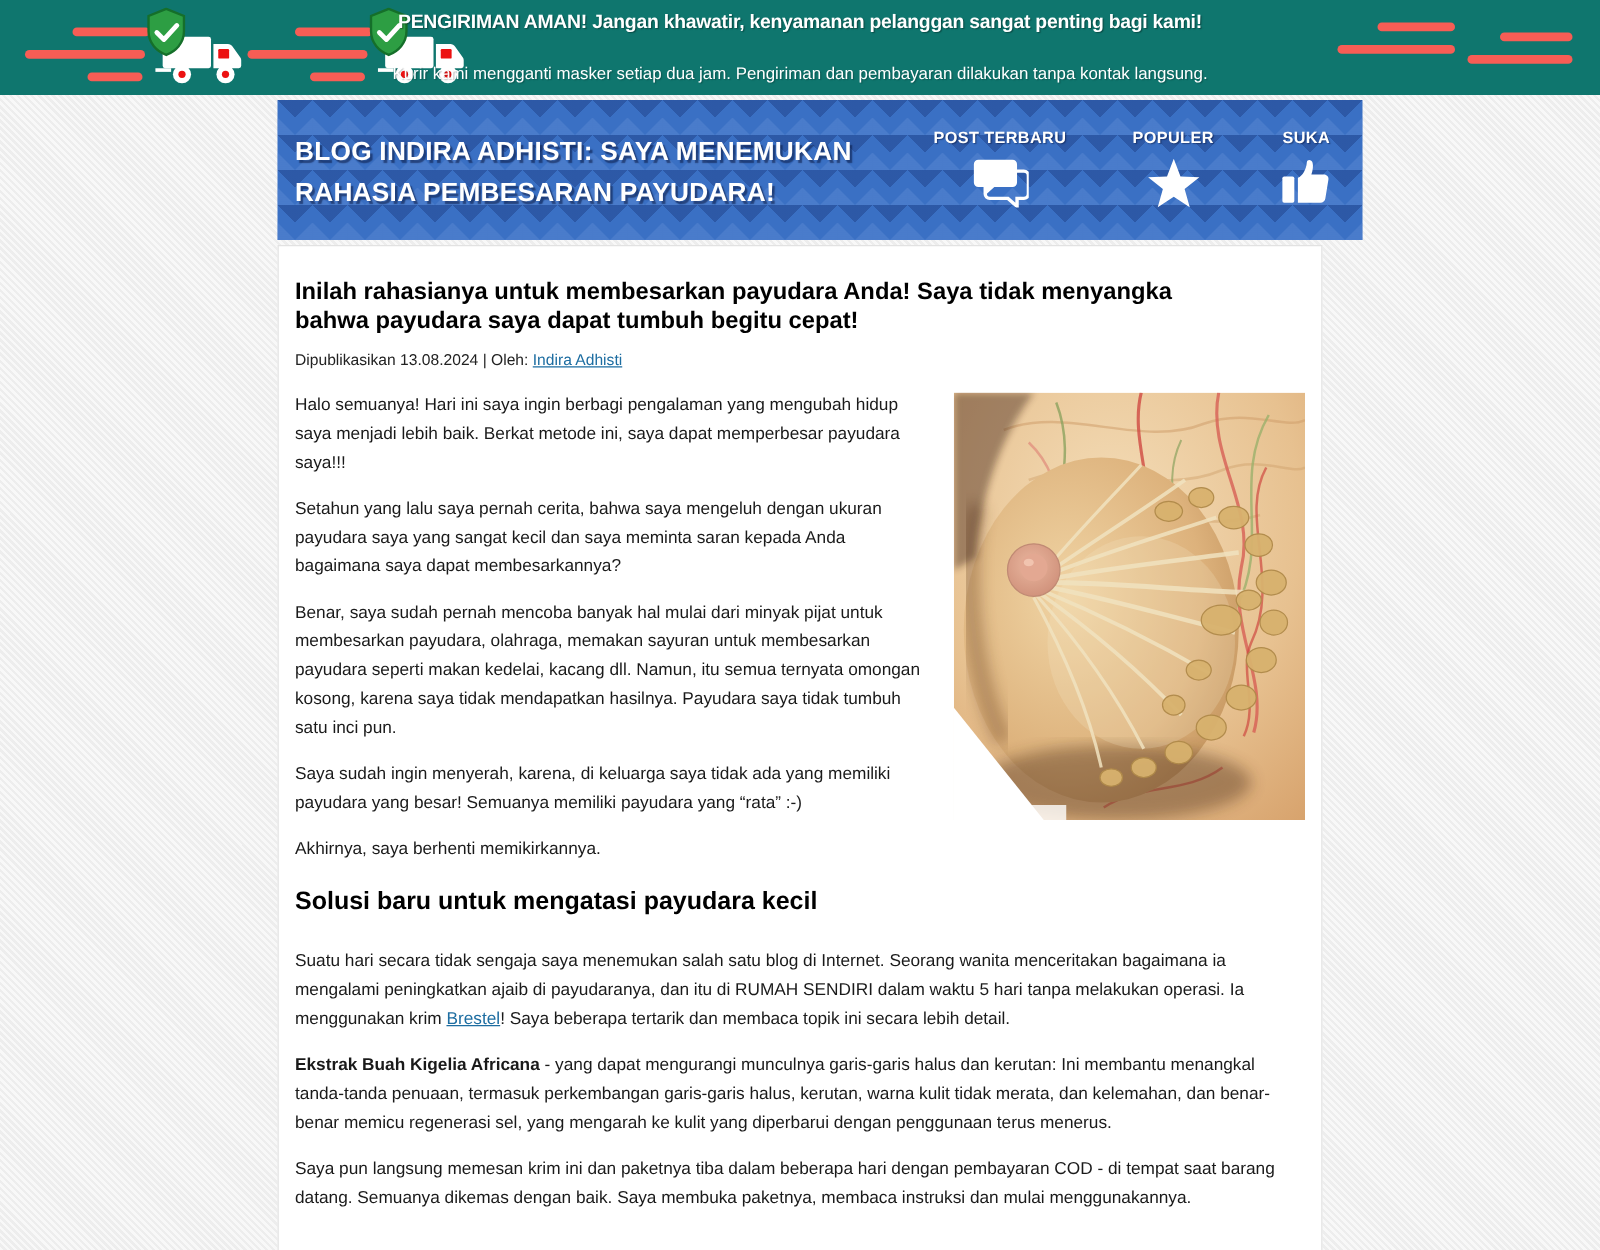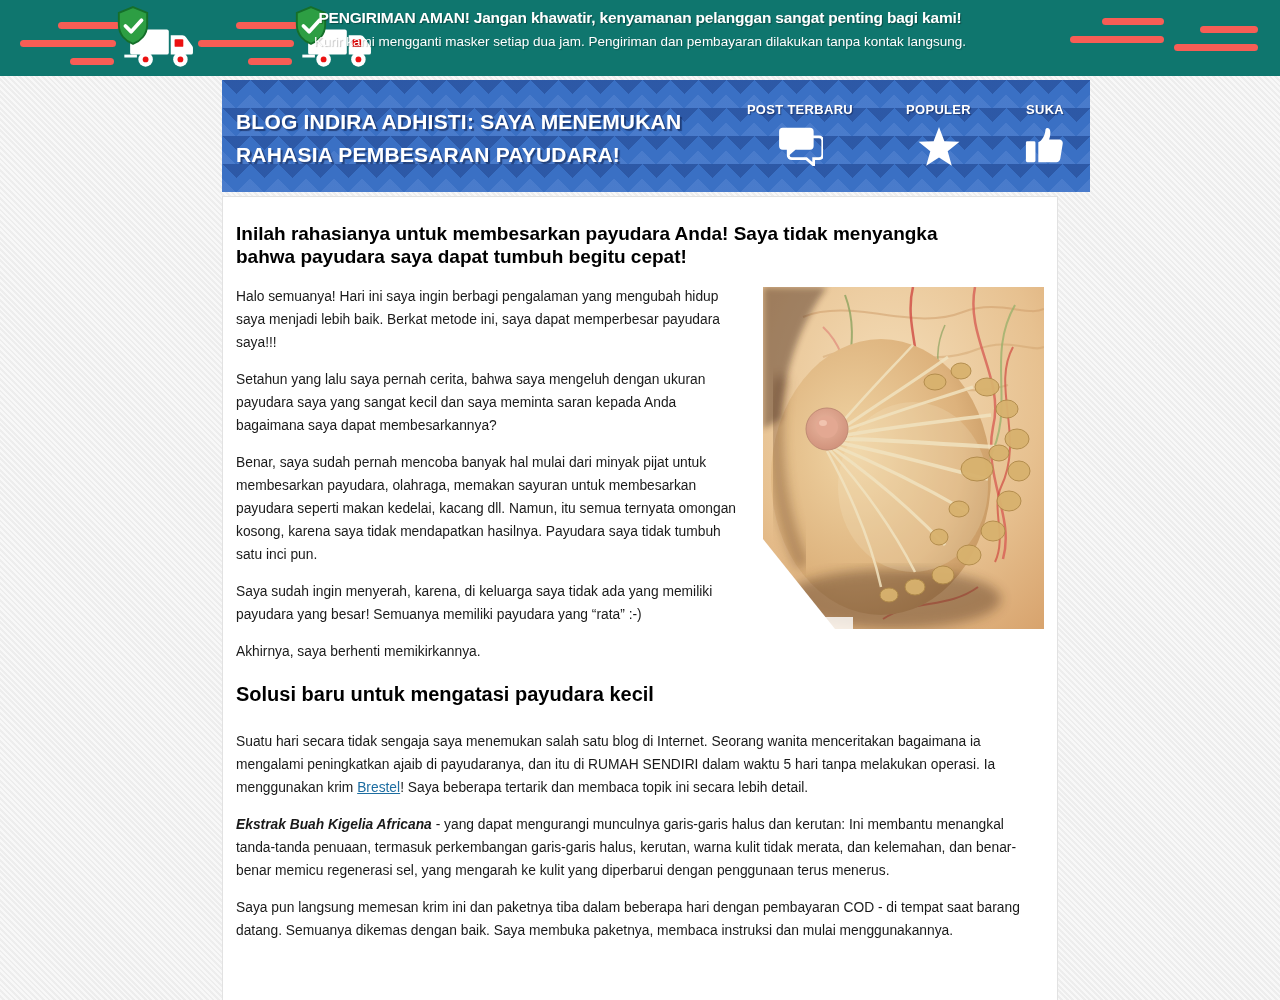--- a/index.html
+++ b/index.html
@@ -22,21 +22,21 @@
   .banner-text {
     position: absolute; left: 0; right: 0; top: 0;
     text-align: center; z-index: 3;
     padding-top: 9px;
   }
   .banner-title {
     font-size: 15.5px; font-weight: bold; letter-spacing: -.2px;
     text-shadow: 1px 1px 1px rgba(0,0,0,.35);
   }
   .banner-sub {
-    margin: 6px auto 0; max-width: 668px;
+    margin: 23px auto 0; max-width: 668px;
     font-size: 13.5px; line-height: 18px;
     text-shadow: 1px 1px 1px rgba(0,0,0,.25);
   }
   .bar {
     position: absolute; height: 7px; border-radius: 4px;
     background: #f75d55;
   }
   .truck-group { position: absolute; top: 8px; width: 160px; height: 60px; z-index: 2; }
   .truck-svg { position: absolute; left: 58px; top: 6px; }
   .shield-svg { position: absolute; left: 52px; top: -2px; }
@@ -95,21 +95,21 @@
   .article-image {
     float: right; width: 281px; height: 342px;
     margin: 2px 0 10px 18px;
     overflow: hidden;
   }
   .section-heading {
     clear: left;
     font-size: 20px; font-weight: bold; color: #000;
     margin: 20px 0 24px 0;
   }
-  .lead-bold-italic { font-weight: bold; font-style: italic; }
+  .lead-bold-italic { font-weight: bold; }
 </style>
 </head>
 <body>
 
 <div class="banner">
 
   <div class="truck-group" style="left:12px;">
     <div class="bar" style="left:46px; top:14px; width:62px;"></div>
     <div class="bar" style="left:8px;  top:32px; width:96px;"></div>
     <div class="bar" style="left:58px; top:50px; width:44px;"></div>
@@ -200,20 +200,21 @@
           <path d="M15 37 V16 c4 -1.5 7 -7 7.5 -13 .2 -2.4 4 -2.4 4.8 .4 .7 2.4 .3 6.2 -1 9.8 h10.5 c2.4 0 4.2 2 3.8 4.2 l-2.6 16 c-.3 2 -2 3.6 -4.1 3.6 z" fill="#ffffff"></path>
         </svg>
       </span>
     </div>
   </div>
 </div>
 
 <div class="card">
   <h1 class="article-title">Inilah rahasianya untuk membesarkan payudara Anda! Saya tidak menyangka bahwa payudara saya dapat tumbuh begitu cepat!</h1>
 
+  <div class="article-meta"><span>Dipublikasikan 13.08.2024</span><span> | </span><span>Oleh: </span><a>Indira Adhisti</a></div>
 
   <div class="article-body">
 
     <div class="article-image">
       <svg width="281" height="342" viewBox="0 0 281 342">
         <defs>
           <radialGradient id="gSkin" cx="45%" cy="30%" r="90%">
             <stop offset="0%" stop-color="#f4ddb8"></stop>
               <stop offset="60%" stop-color="#e7c190"></stop>
               <stop offset="100%" stop-color="#d7a26c"></stop>

